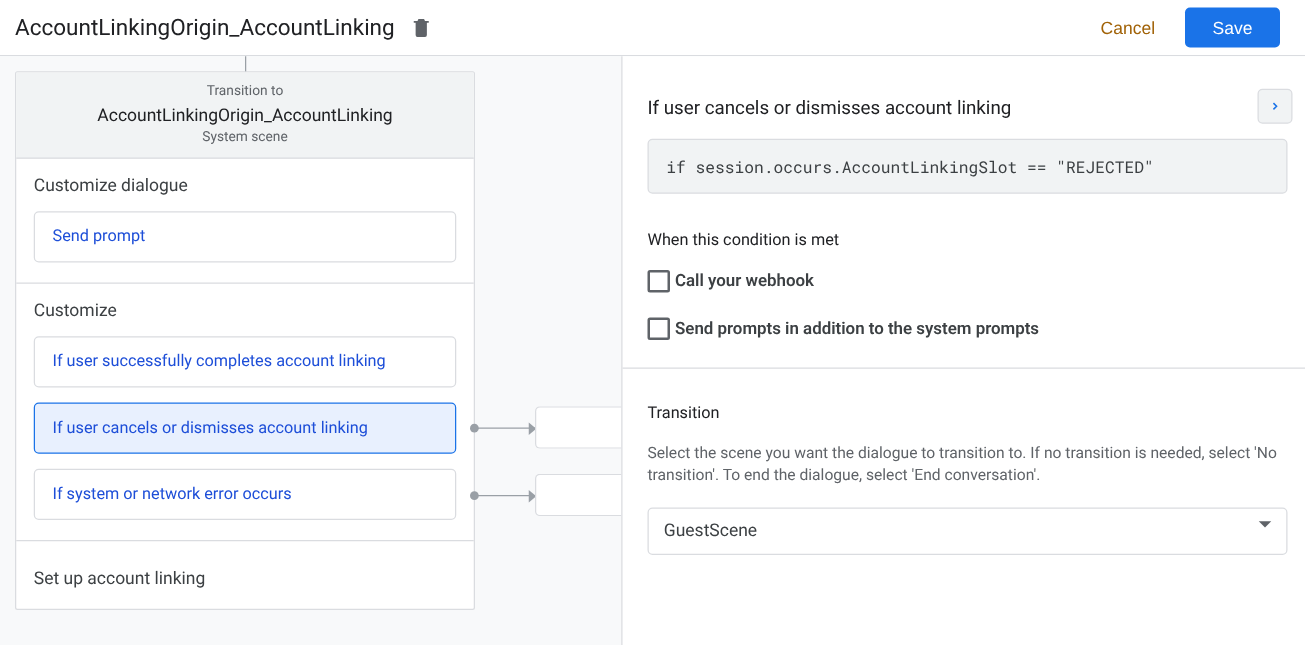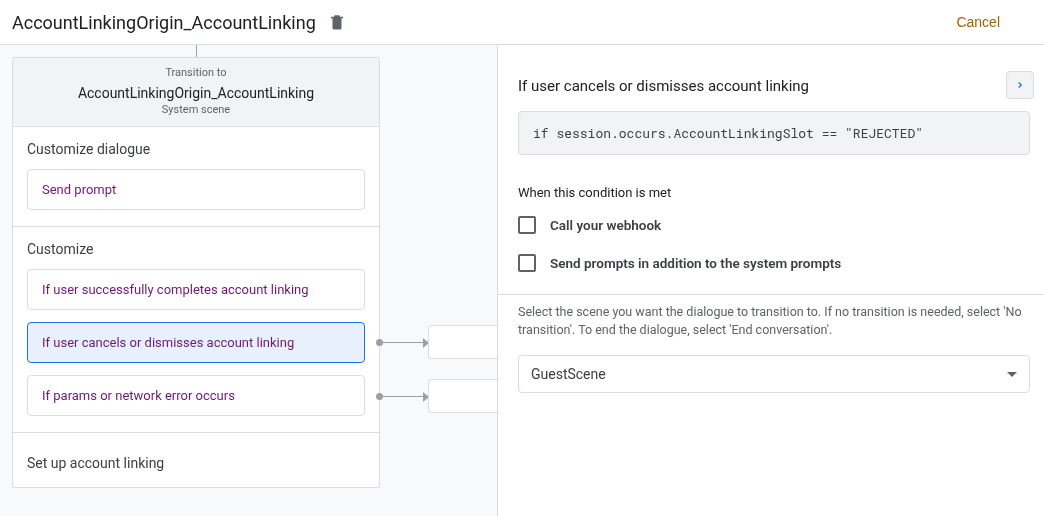--- a/index.html
+++ b/index.html
@@ -136,21 +136,21 @@
   .section-title {
     font-size: 14px;
     color: #3c4043;
     margin-bottom: 12px;
   }
   .chip {
     border: 1px solid #dadce0;
     border-radius: 4px;
     padding: 12px 14px;
     font-size: 13px;
-    color: #701a75;
+    color: #1d4ed8;
     background: #fff;
     cursor: pointer;
   }
   .chip.selected {
     border-color: #1a73e8;
     background: #e8f0fe;
   }
   .conditions .chip { margin-bottom: 12px; position: relative; }
   .conditions .chip:last-child { margin-bottom: 0; }
 
@@ -233,21 +233,21 @@
   }
   .sub-title {
     font-size: 13px;
     color: #202124;
     margin: 28px 0 16px 0;
   }
   .check-row {
     display: flex;
     align-items: center;
     margin-bottom: 20px;
-    gap: 14px;
+    gap: 4px;
   }
   .checkbox {
     width: 18px; height: 18px;
     border: 2px solid #5f6368;
     border-radius: 2px;
     background: #fff;
     cursor: pointer;
     flex: 0 0 auto;
   }
   .check-label {
@@ -267,21 +267,20 @@
     margin: 8px 0 16px 0;
   }
   .select-box {
     border: 1px solid #dadce0;
     border-radius: 4px;
     padding: 10px 12px;
     font-size: 14px;
     color: #3c4043;
     display: flex;
     justify-content: space-between;
-    align-items: center;
     cursor: pointer;
     background: #fff;
   }
   .select-box .caret {
     width: 0; height: 0;
     border-left: 5px solid transparent;
     border-right: 5px solid transparent;
     border-top: 5px solid #5f6368;
   }
   svg { display: block; }
@@ -291,20 +290,21 @@
 
 <div class="header">
   <div class="header-title">AccountLinkingOrigin_AccountLinking</div>
   <span class="delete-icon">
     <svg width="18" height="18" viewBox="0 0 24 24" fill="#5f6368">
         <path d="M6 7h12v13a2 2 0 0 1-2 2H8a2 2 0 0 1-2-2V7zm3-4h6l1 2h4v2H4V5h4l1-2z"></path>
       </svg>
   </span>
   <div class="header-spacer"></div>
   <button class="cancel-btn">Cancel</button>
+  <button class="save-btn">Save</button>
 </div>
 
 <div class="main">
 
   <div class="left-col">
     <div class="arrow-in">
       <div class="line"></div>
       <div class="head"></div>
     </div>
 
@@ -317,21 +317,21 @@
 
       <div class="section">
         <div class="section-title">Customize dialogue</div>
         <div class="chip">Send prompt</div>
       </div>
 
       <div class="section conditions">
         <div class="section-title">Customize</div>
         <div class="chip">If user successfully completes account linking</div>
         <div class="chip selected">If user cancels or dismisses account linking</div>
-        <div class="chip">If params or network error occurs</div>
+        <div class="chip">If system or network error occurs</div>
       </div>
 
       <div class="section" style="border-bottom:none;">
         <div class="setup-link">Set up account linking</div>
       </div>
     </div>
 
     <div class="connector" style="left:380px; top:297px; width:48px;">
       <div class="dot"></div>
         <div class="arrow-right"></div>
@@ -364,20 +364,21 @@
         <div class="checkbox"></div>
         <div class="check-label">Call your webhook</div>
       </div>
       <div class="check-row">
         <div class="checkbox"></div>
         <div class="check-label">Send prompts in addition to the system prompts</div>
       </div>
 
       <div class="divider"></div>
 
+      <div class="sub-title">Transition</div>
       <div class="transition-desc">Select the scene you want the dialogue to transition to. If no transition is needed, select 'No transition'. To end the dialogue, select 'End conversation'.</div>
 
       <div class="select-box">
         <span>GuestScene</span>
         <span class="caret"></span>
       </div>
     </div>
   </div>
 
 </div>

